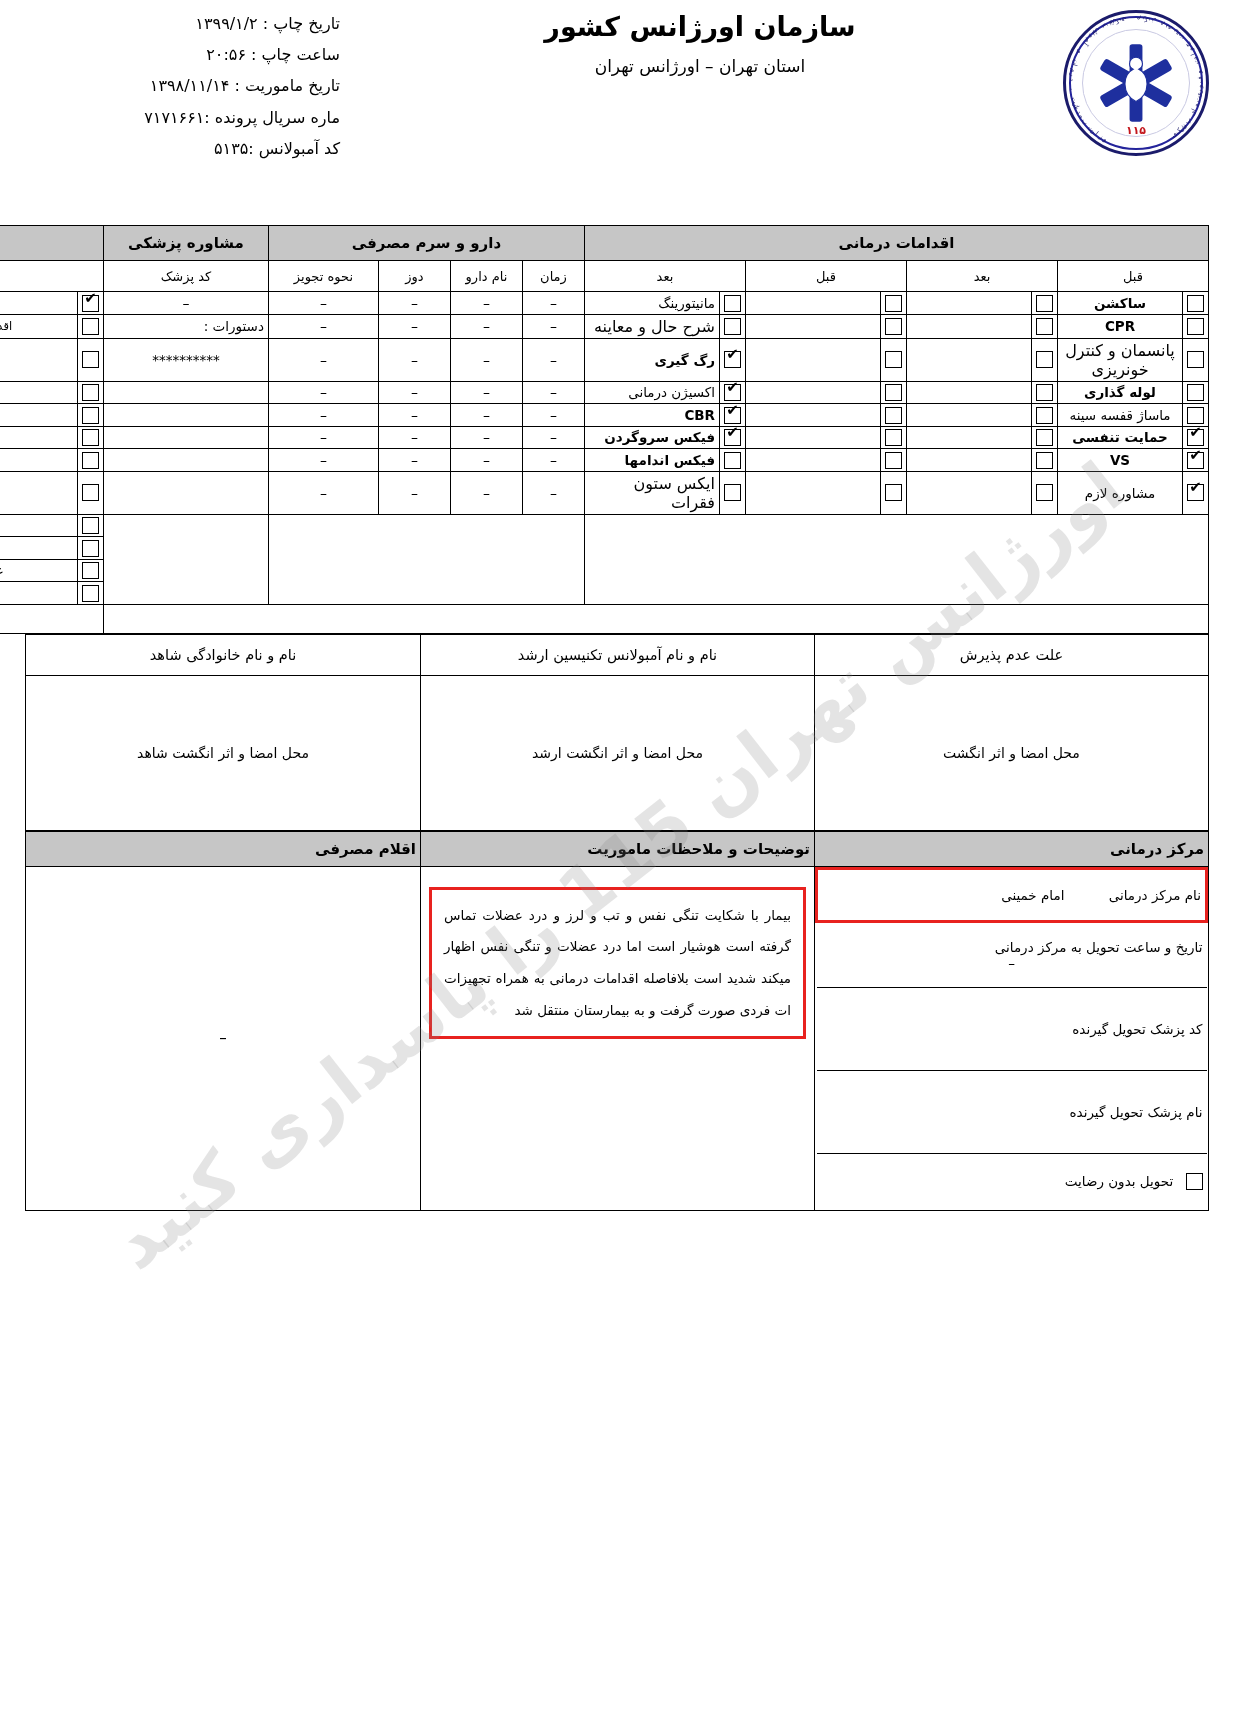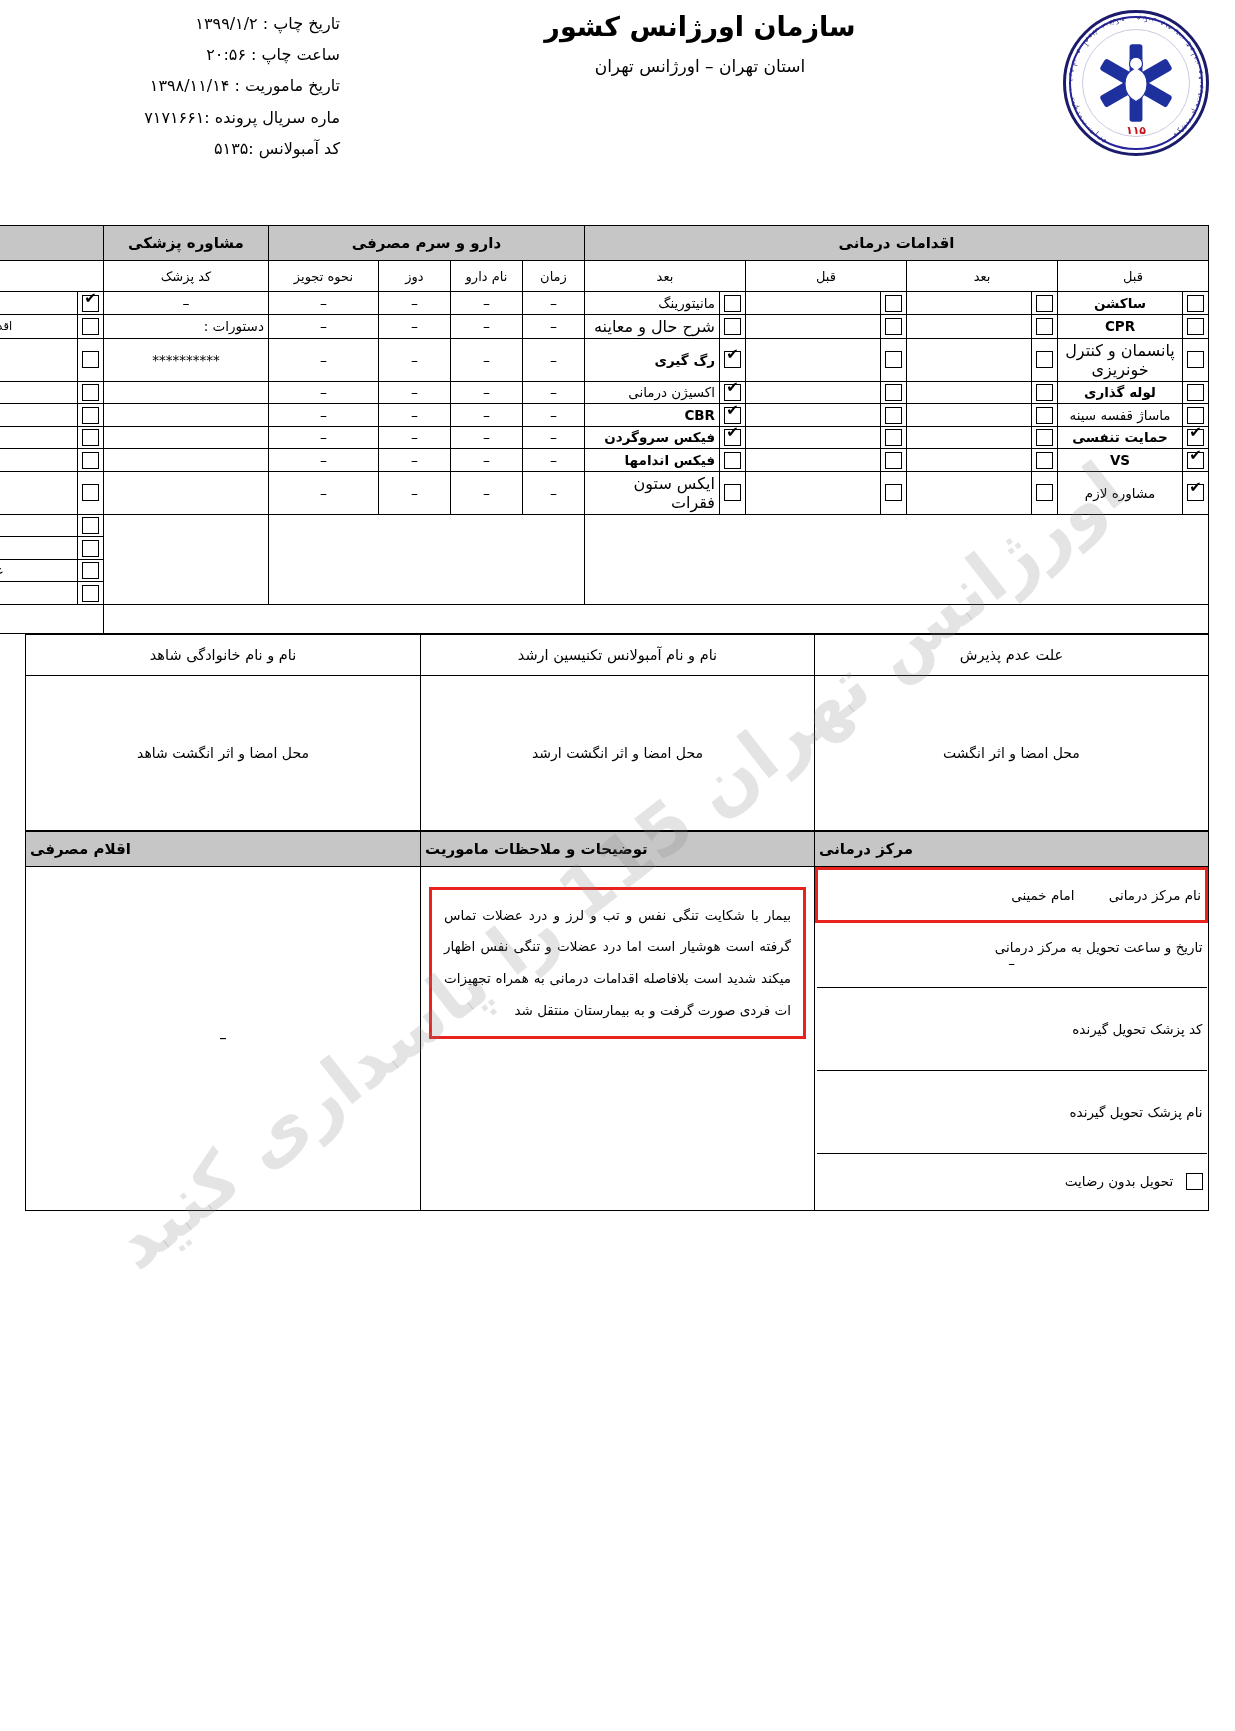--- a/index.html
+++ b/index.html
@@ -68,21 +68,21 @@
   }
   .chk.on::after{
     content:"✔";position:absolute;left:0;right:0;top:-5px;
     font-size:15px;line-height:15px;text-align:center;font-weight:bold;
   }
 
   .nowrapsm{font-size:16px;}
   .tiny{font-size:11.5px;}
 
   .sigbox{height:150px;vertical-align:middle;text-align:center;font-size:14px;}
-  .hdrrow td{background:#c6c6c6;font-weight:bold;text-align:left;font-size:15px;height:30px;}
+  .hdrrow td{background:#c6c6c6;font-weight:bold;text-align:right;font-size:15px;height:30px;}
 
   .redbox{border:3px solid #e8221f !important;}
   .notes{line-height:2.35;font-size:13.5px;text-align:justify;padding:10px 12px;}
   .mark{display:inline-block;min-width:120px;}
 </style>
 </head>
 <body>
 
 <div class="page">
 
@@ -437,21 +437,21 @@
       <td>اقلام مصرفی</td>
     </tr>
     <tr>
 
       <td style="padding:0;vertical-align:top">
         <table style="width:100%;margin:0;border:0">
           <tbody>
                 <tr>
             <td class="redbox" style="border-left:0;border-top:0;border-right:0;height:46px">
               <span class="lbl">نام مرکز درمانی</span>
-              <span class="lbl mark" style="margin-right:30px">امام خمینی</span>
+              <span class="lbl mark" style="margin-right:40px">امام خمینی</span>
             </td>
           </tr>
           <tr>
             <td style="border:0;border-bottom:1px solid #000;height:60px">
               <div class="lbl">تاریخ و ساعت تحویل به مرکز درمانی</div>
               <div class="lbl ctr">–</div>
             </td>
           </tr>
           <tr>
             <td style="border:0;border-bottom:1px solid #000;height:78px">

